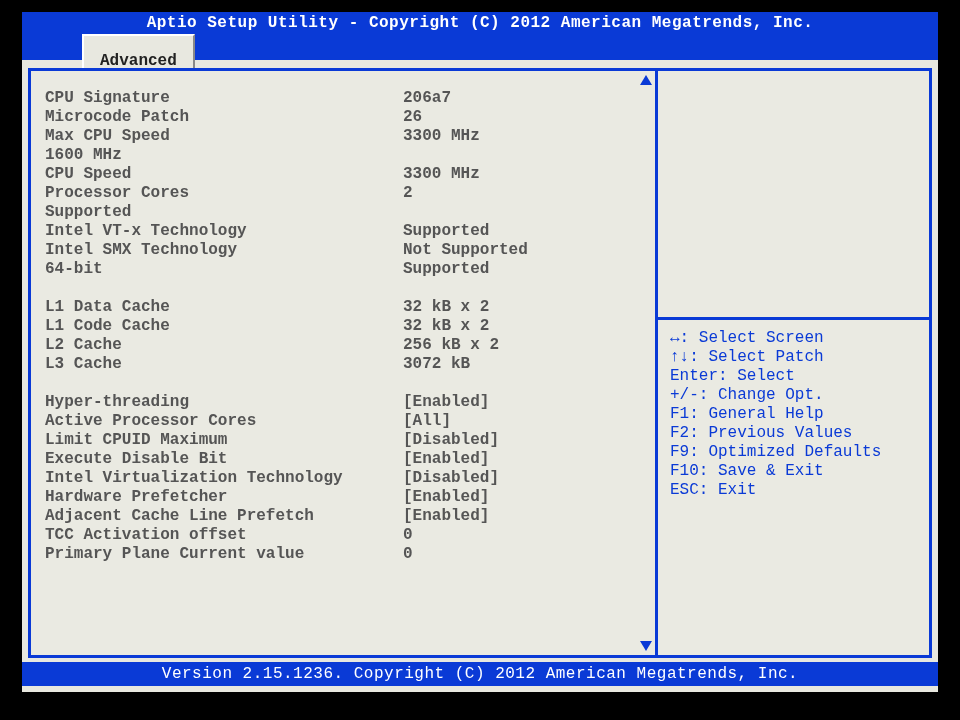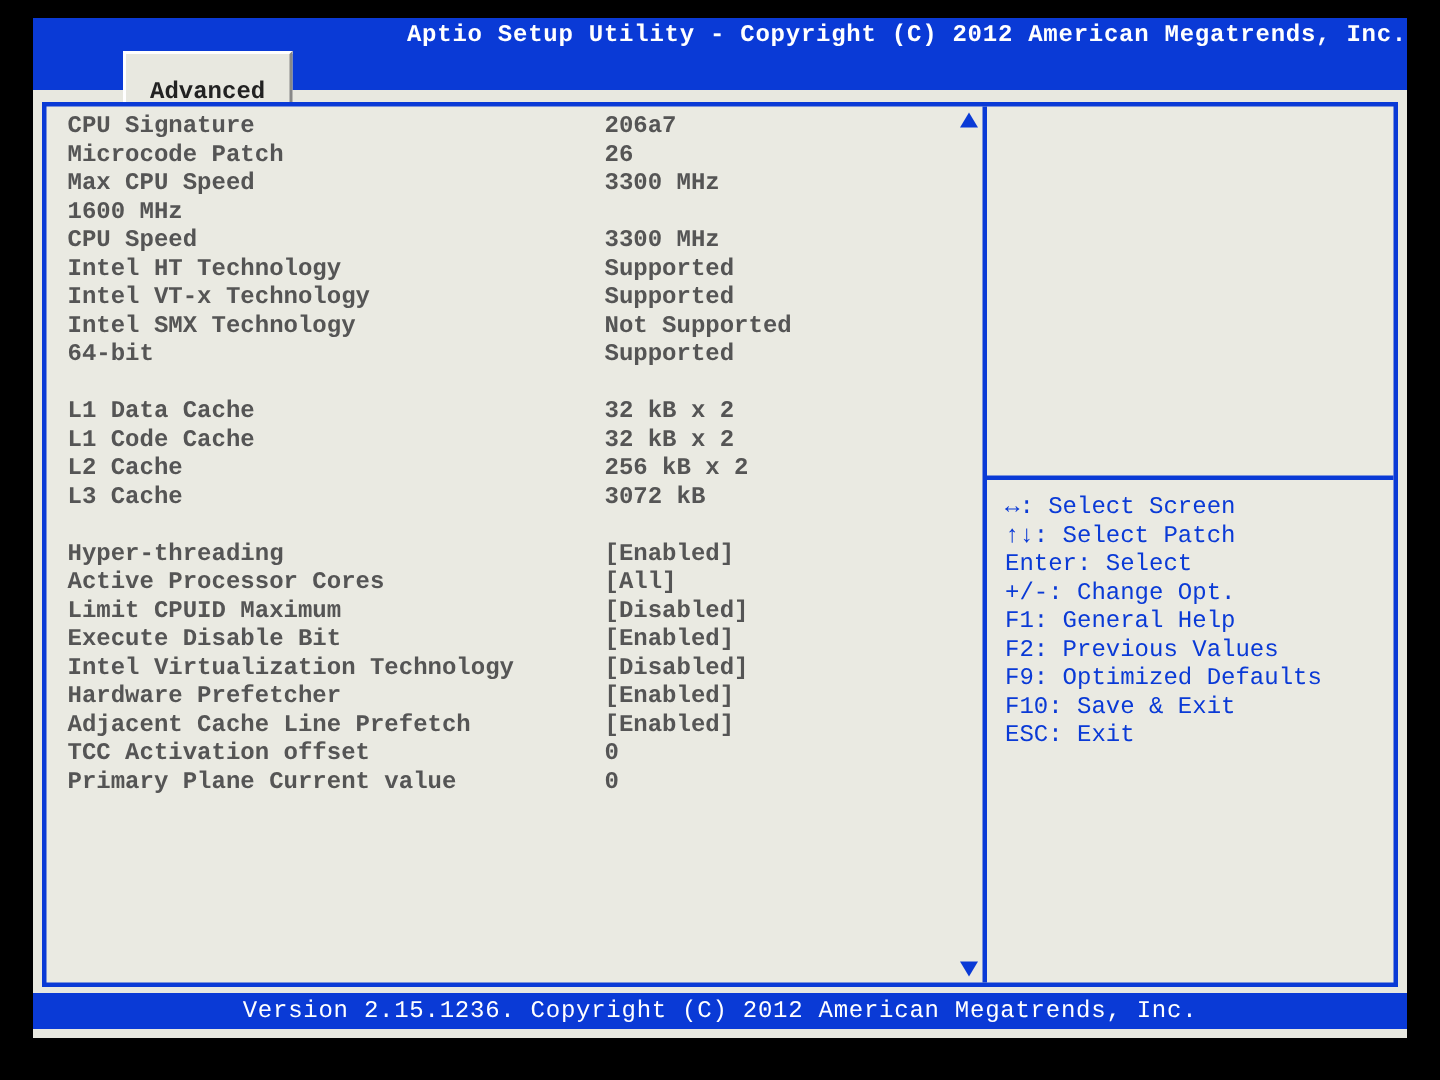--- a/index.html
+++ b/index.html
@@ -1,25 +1,25 @@
 <!DOCTYPE html>
 <html><head>
 <meta charset="utf-8">
 <style>
   html,body{margin:0;padding:0;background:#000;width:960px;height:720px;overflow:hidden;font-family:"Courier New",monospace;font-size:16px;}
   .screen{position:absolute;left:22px;top:12px;width:916px;height:680px;background:#e8e8e0;}
-  .topbar{background:#0a3ad6;color:#fff;font-weight:bold;text-align:right;padding:2px 0;letter-spacing:.5px;}
+  .topbar{background:#0a3ad6;color:#fff;font-weight:bold;text-align:center;padding:2px 0;letter-spacing:.5px;}
   .tabrow{background:#0a3ad6;height:26px;position:relative;}
   .tab{position:absolute;left:60px;top:0;background:#e8e8e0;color:#222;padding:16px 16px;font-weight:bold;border-top:2px solid #fff;border-left:2px solid #fff;border-right:2px solid #888;}
   .frame{position:absolute;left:6px;right:6px;top:56px;bottom:34px;border:3px solid #0a3ad6;background:#eaeae2;}
   .split{position:absolute;top:0;bottom:0;left:624px;width:3px;background:#0a3ad6;}
   .leftpane{position:absolute;left:0;top:0;bottom:0;width:624px;overflow:hidden;}
   .rightpane{position:absolute;left:627px;top:0;bottom:0;right:0;}
   .rightdiv{position:absolute;left:0;right:0;top:246px;height:3px;background:#0a3ad6;}
-  .rows{padding:4px 0 6px 14px;color:#555;line-height:19px;font-weight:bold;}
+  .rows{padding:18px 0 6px 14px;color:#555;line-height:19px;font-weight:bold;}
   .row{display:flex;}
   .lab{width:358px;}
   .val{width:210px;}
   .blank{height:19px;}
   .help{position:absolute;left:12px;right:6px;top:258px;color:#0a3ad6;font-weight:normal;line-height:19px;}
   .sbar{position:absolute;right:3px;top:4px;bottom:4px;width:12px;}
   .arrow{position:absolute;left:0;width:0;height:0;border-left:6px solid transparent;border-right:6px solid transparent;}
   .arrow.up{top:0;border-bottom:10px solid #0a3ad6;}
   .arrow.dn{bottom:0;border-top:10px solid #0a3ad6;}
   .botbar{position:absolute;left:0;right:0;bottom:6px;background:#0a3ad6;color:#fff;text-align:center;padding:3px 0;font-weight:normal;letter-spacing:.5px;}
@@ -55,21 +55,24 @@
             <span class="val">3300 MHz</span>
           </div>
           <div class="row">
             <span class="val">1600 MHz</span>
           </div>
           <div class="row">
             <span class="lab">CPU Speed</span>
             <span class="val">3300 MHz</span>
           </div>
           <div class="row">
-            <span class="lab">Intel HT Technology</span>
+            <span class="lab">Processor Cores</span>
+            <span class="val">2</span>
+          </div>
+          <div class="row">
             <span class="val">Supported</span>
           </div>
           <div class="row">
             <span class="lab">Intel VT-x Technology</span>
             <span class="val">Supported</span>
           </div>
           <div class="row">
             <span class="lab">Intel SMX Technology</span>
             <span class="val">Not Supported</span>
           </div>

